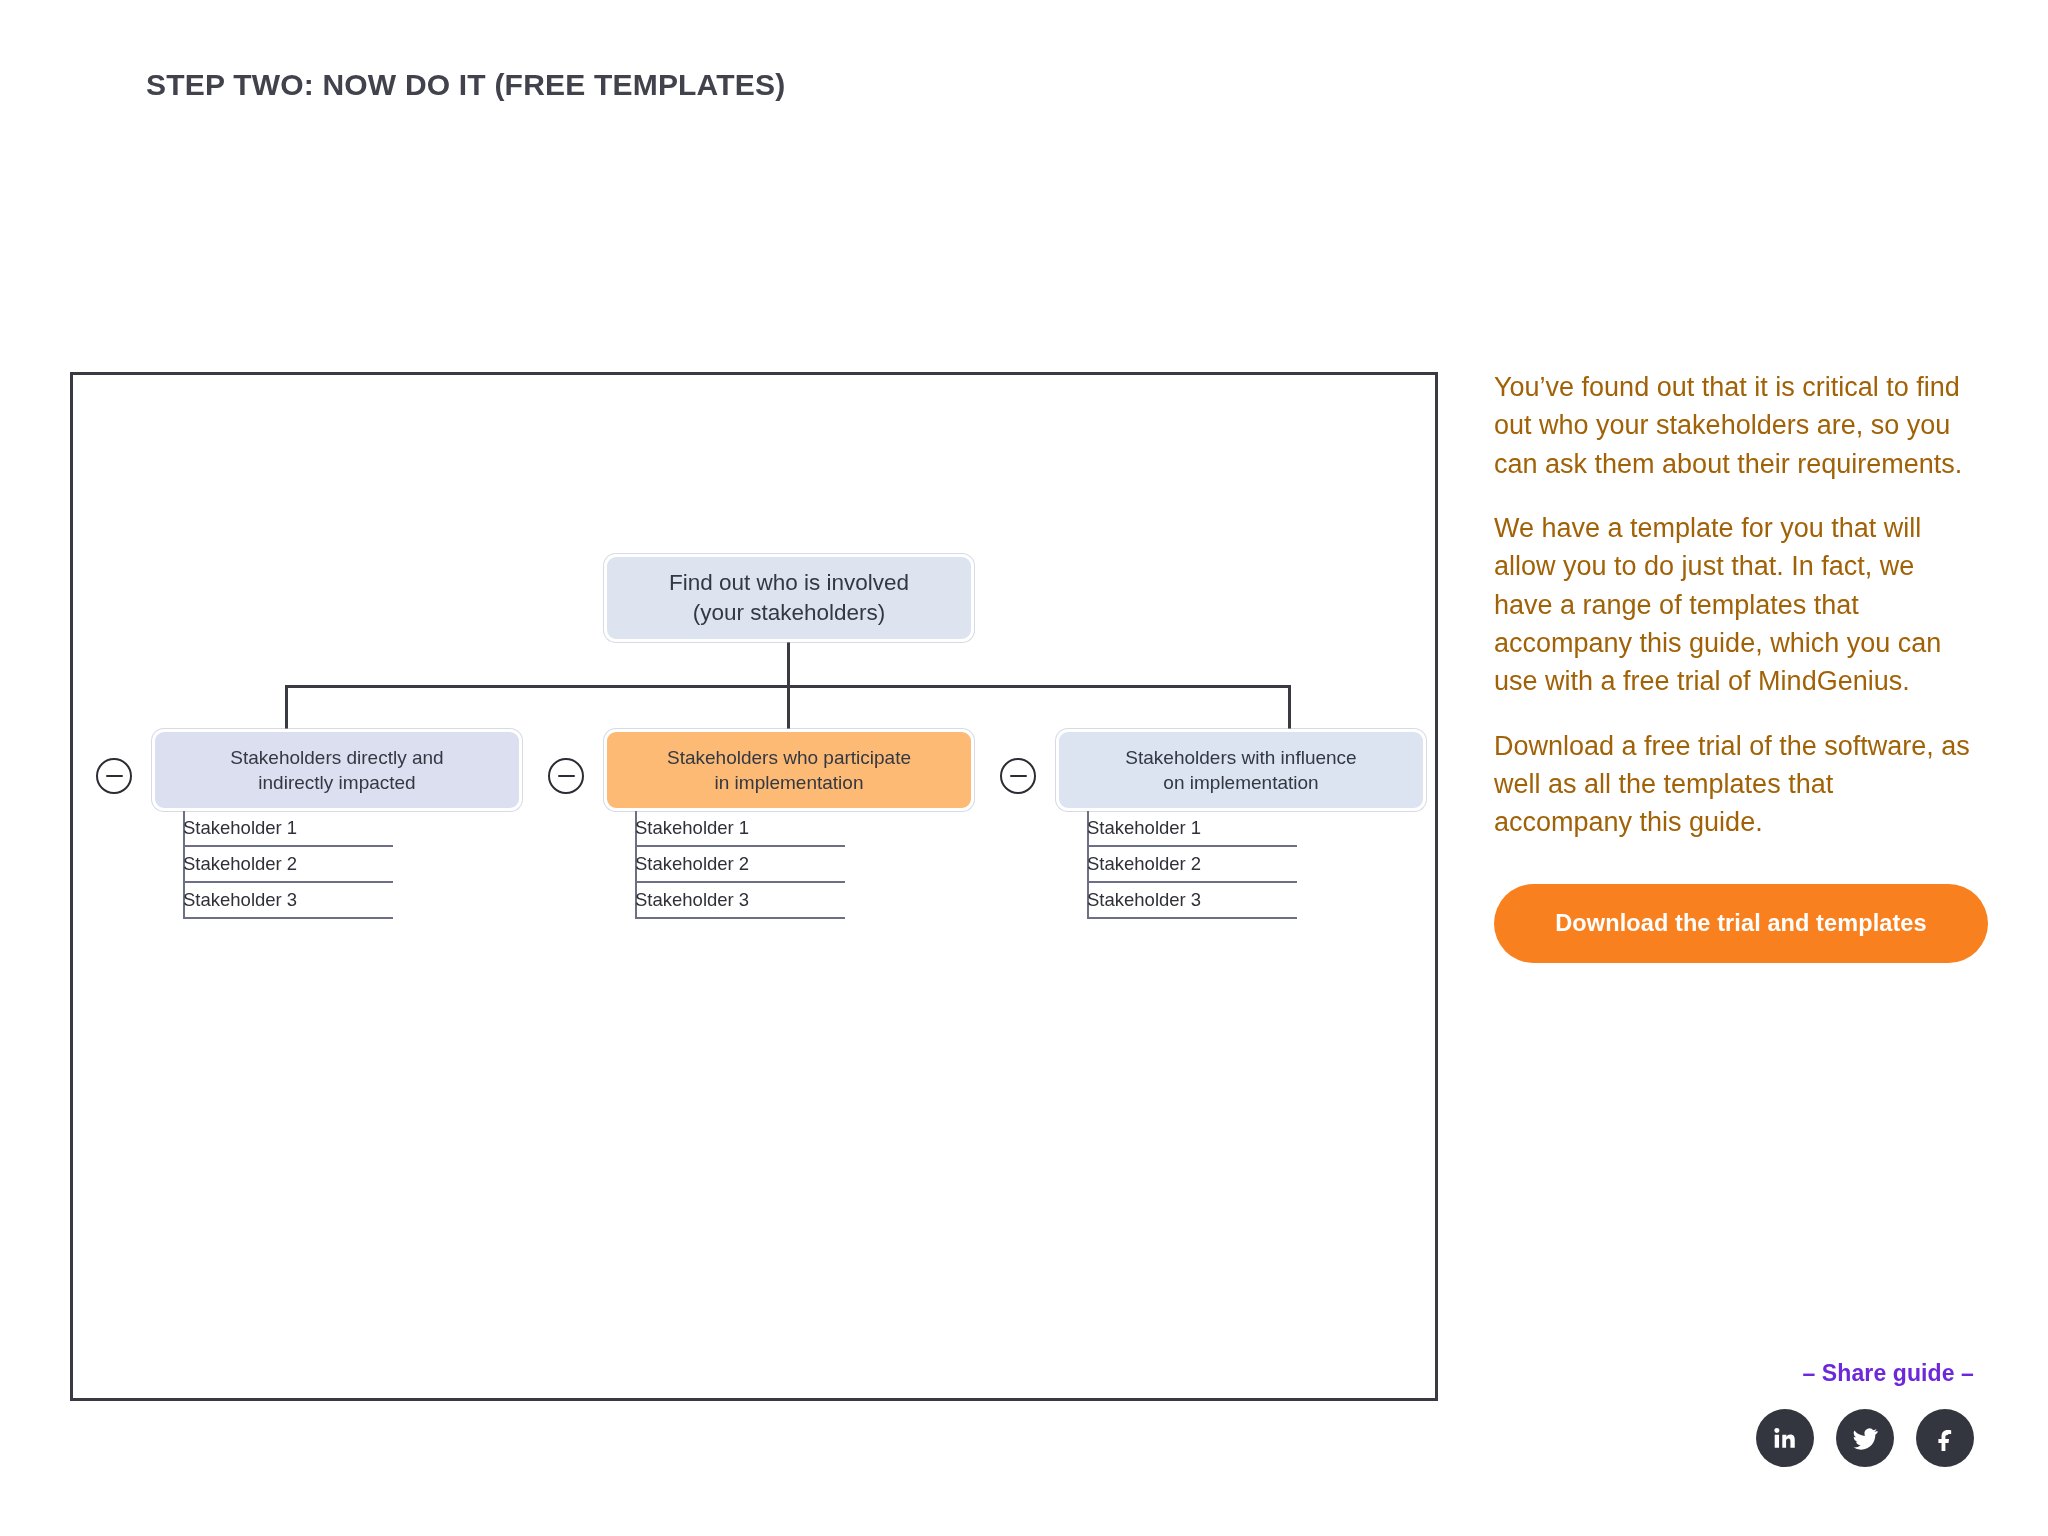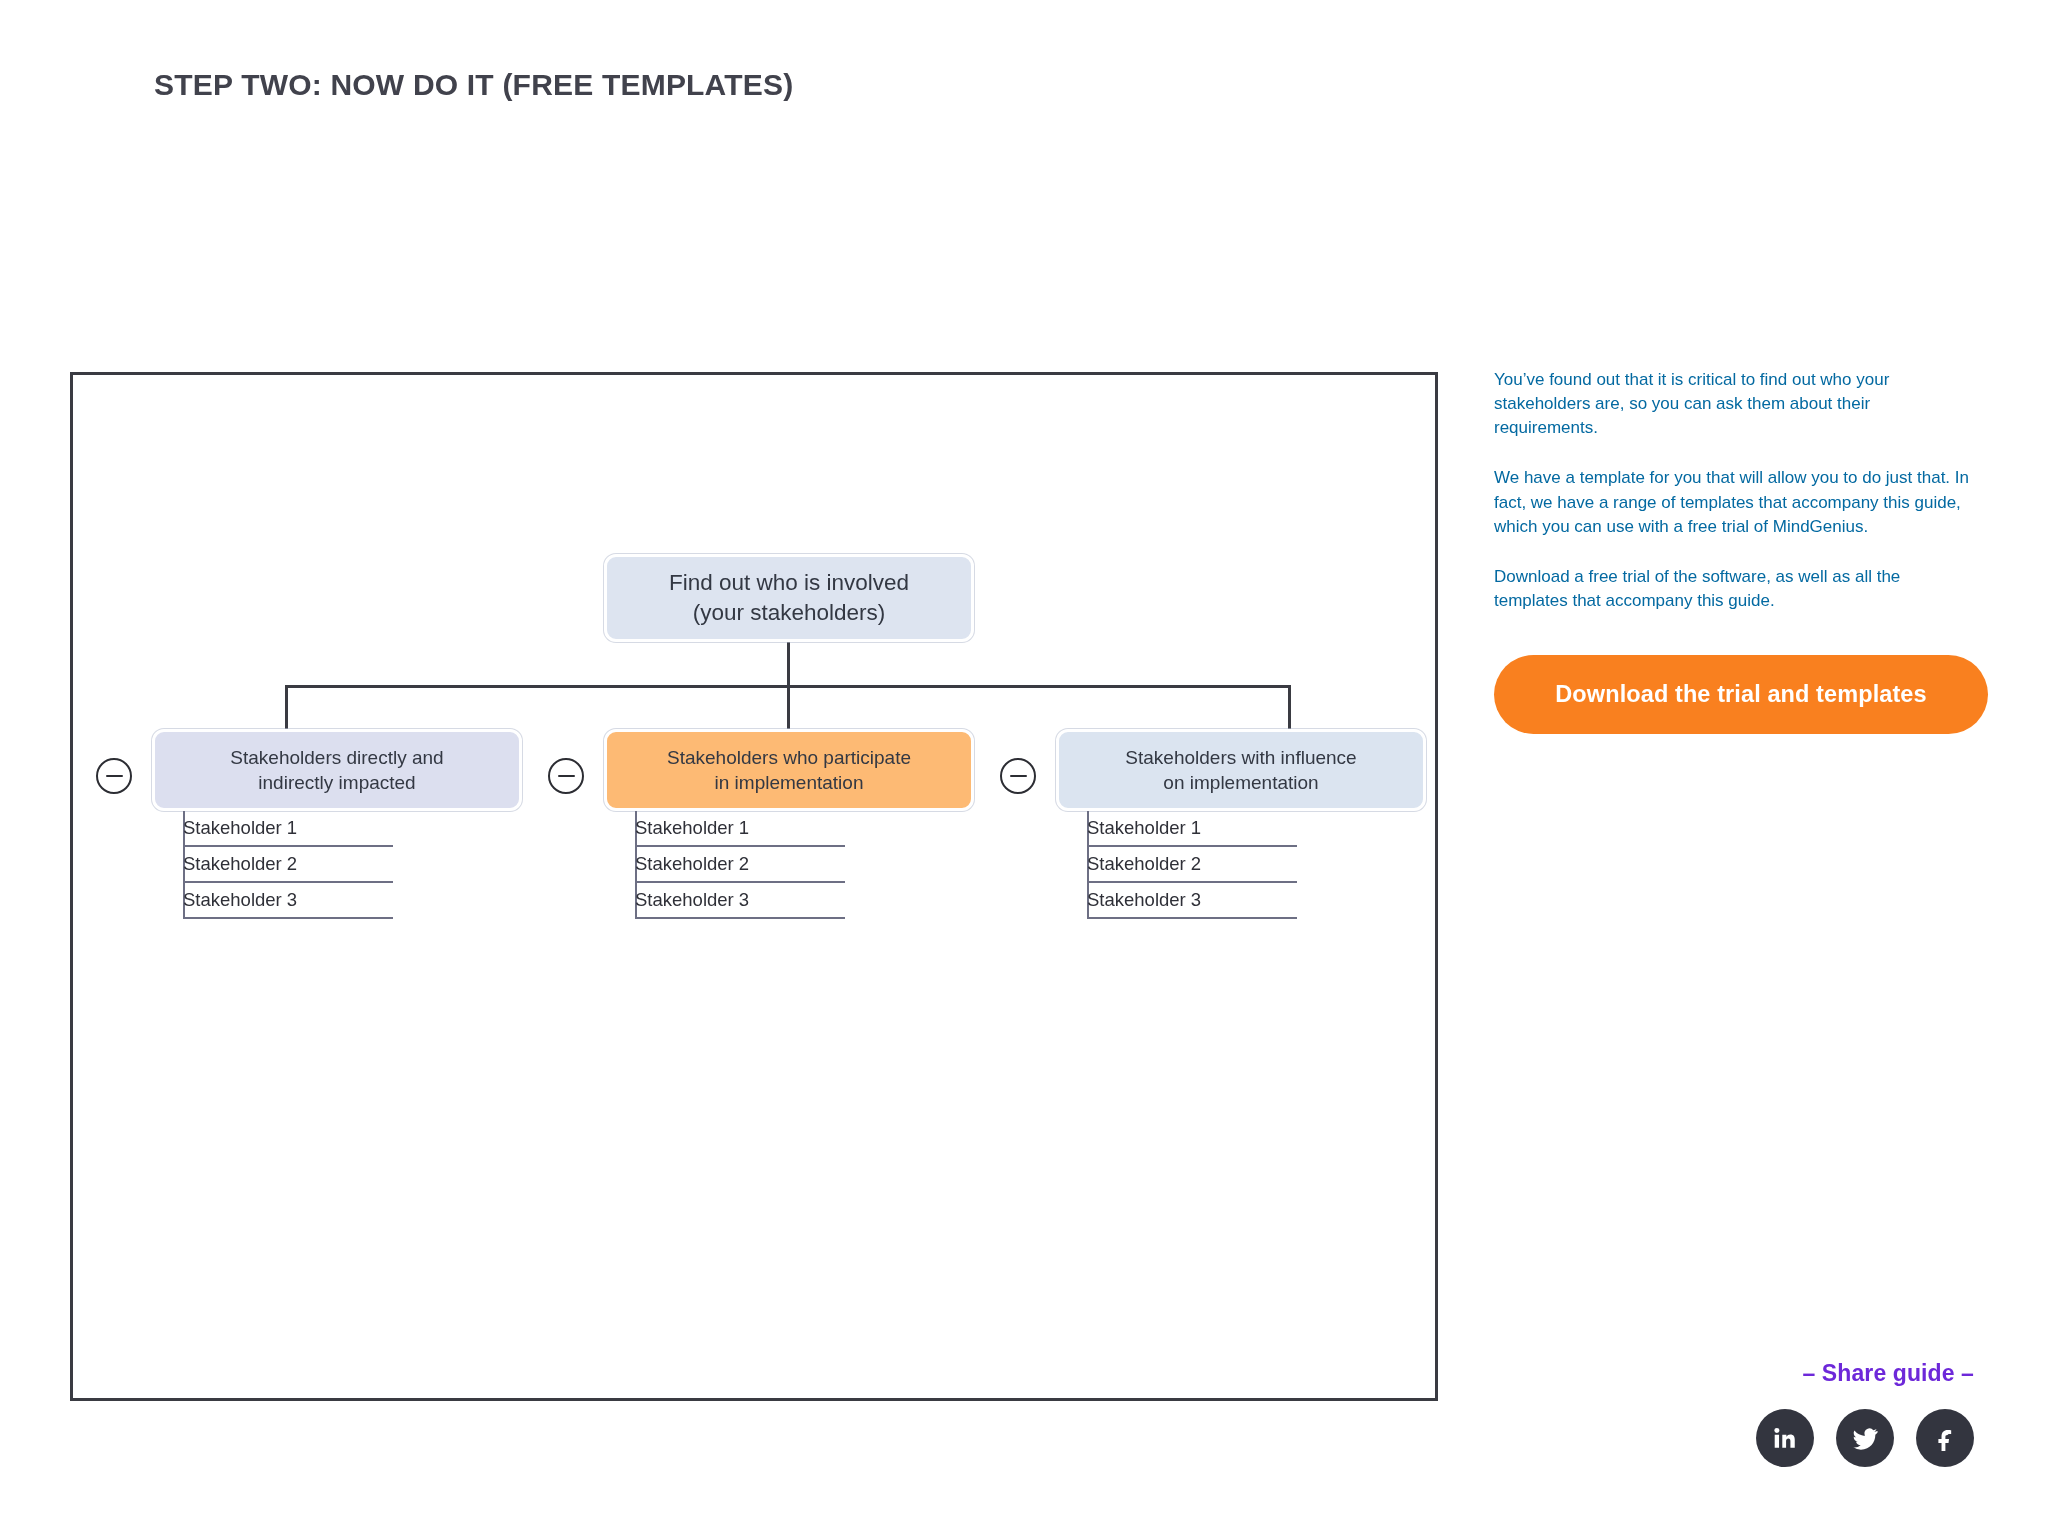--- a/index.html
+++ b/index.html
@@ -15,21 +15,21 @@
   #page {
     position: relative;
     width: 2048px;
     height: 1536px;
     background: #ffffff;
   }
 
   
   .page-heading {
     position: absolute;
-    left: 154px;
+    left: 146px;
     top: 68px;
     font-size: 30px;
     font-weight: bold;
     letter-spacing: 0.2px;
     color: #41424c;
     white-space: nowrap;
   }
 
   
   .diagram-frame {
@@ -162,23 +162,23 @@
   .right-heading {
     font-size: 31px;
     font-weight: bold;
     line-height: 1.26;
     color: #0e0f13;
     letter-spacing: -0.2px;
     margin-bottom: 26px;
   }
 
   .right-para {
-    font-size: 17px;
+    font-size: 27px;
     line-height: 1.42;
-    color: #0369a1;
+    color: #a16207;
     margin-bottom: 26px;
   }
 
   .cta-button {
     display: block;
     width: 494px;
     margin-top: 42px;
     padding: 26px 10px;
     border: none;
     border-radius: 48px;

